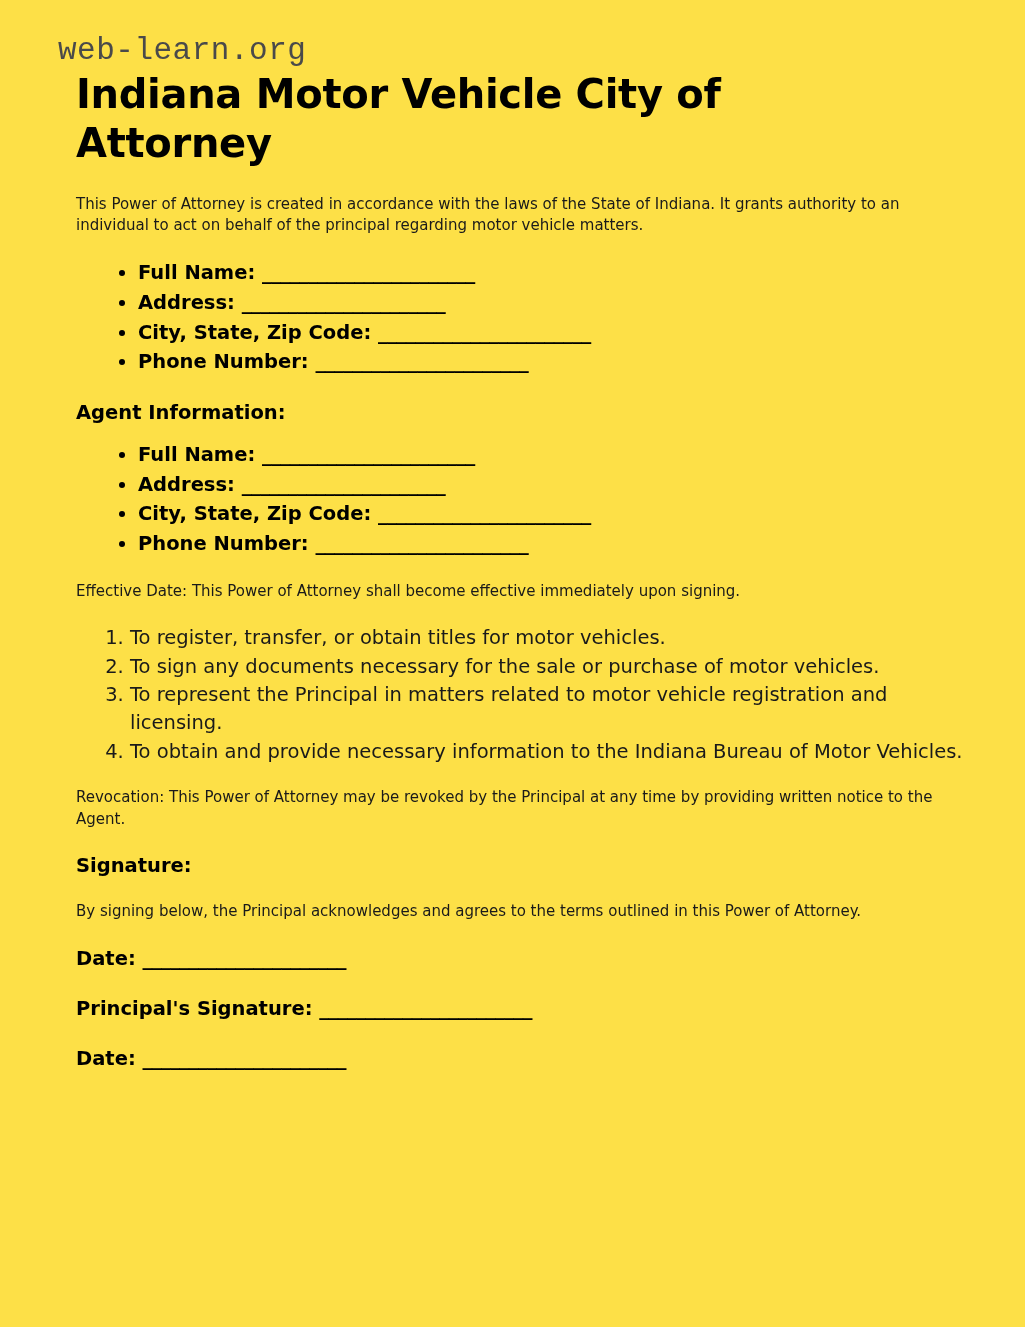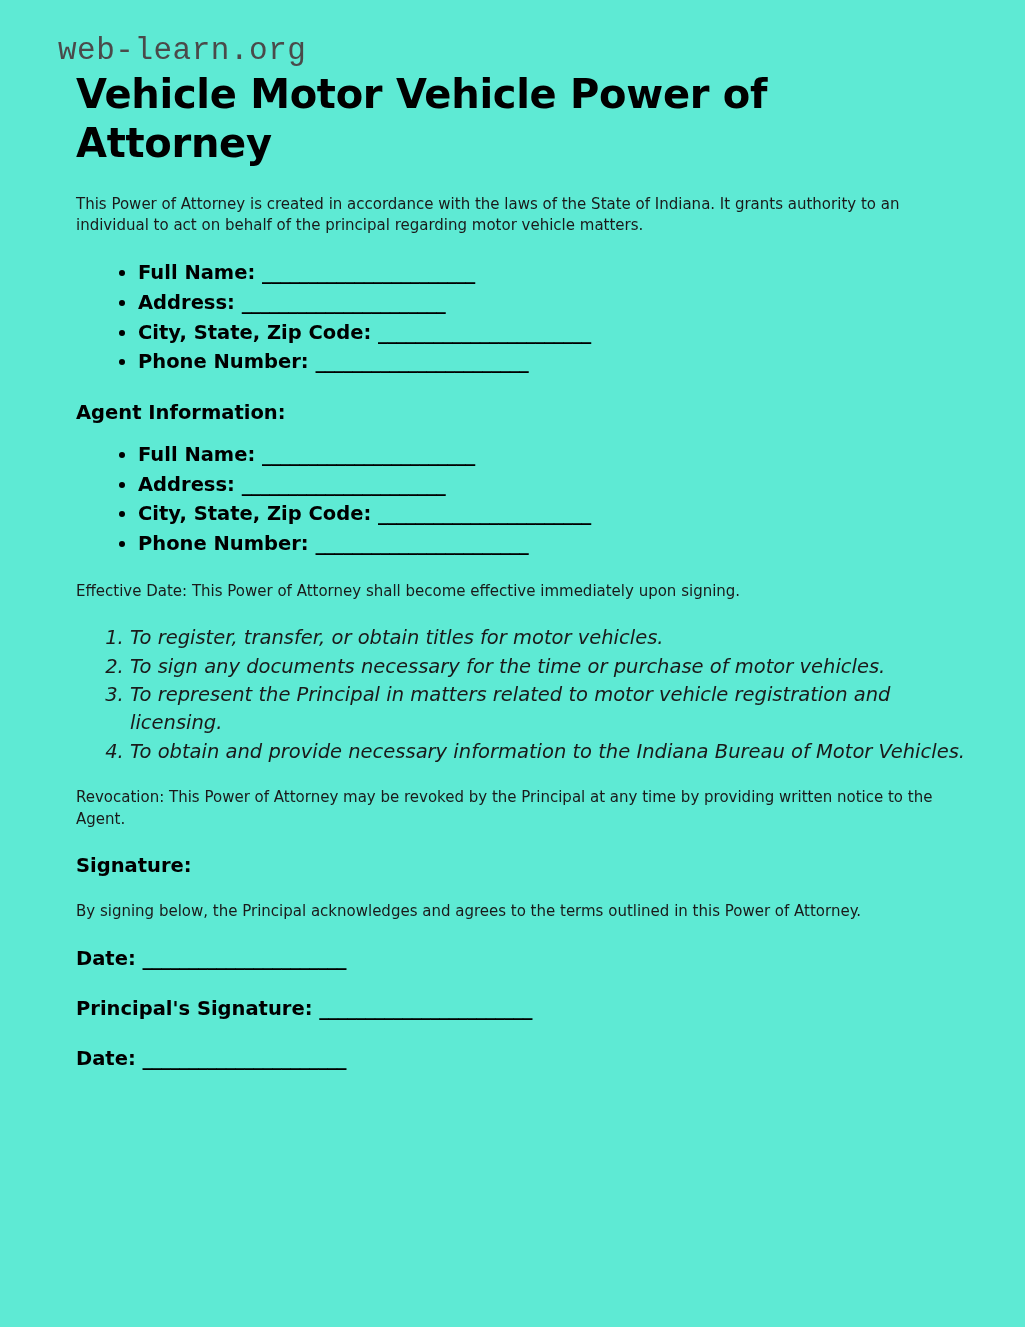--- a/index.html
+++ b/index.html
@@ -13,21 +13,21 @@
     font-family: "DejaVu Sans", sans-serif;
     color: #1a1a1a;
     -webkit-font-smoothing: antialiased;
     overflow: hidden;
   }
   .page {
     width: 1025px;
     height: 1327px;
     box-sizing: border-box;
     padding: 34px 58px 0 56px;
-    background: #5eead4;
+    background: #fde047;
     position: relative;
   }
   .site-brand {
     font-family: "Liberation Mono", "DejaVu Sans Mono", monospace;
     font-size: 31px;
     color: #4a4a4a;
     letter-spacing: 0.5px;
     line-height: 1.1;
     margin: 0 0 2px 0;
     padding-left: 2px;
@@ -80,21 +80,20 @@
   }
   ol.acts {
     margin: 0 0 22px 0;
     padding-left: 54px;
   }
   ol.acts li {
     font-size: 19.5px;
     line-height: 1.42;
     color: #1a1a1a;
     margin-bottom: 1px;
-    font-style: italic;
   }
   .blank {
     font-family: "DejaVu Sans", sans-serif;
     font-weight: bold;
     letter-spacing: -0.5px;
     white-space: pre;
   }
   .sig-line {
     font-size: 19.5px;
     font-weight: bold;
@@ -109,21 +108,21 @@
     margin-bottom: 22px;
   }
 </style>
 </head>
 <body>
 
 <div class="page">
 
   <div class="site-brand">web-learn.org</div>
 
-  <h1 class="doc-title">Vehicle Motor Vehicle Power of Attorney</h1>
+  <h1 class="doc-title">Indiana Motor Vehicle City of Attorney</h1>
 
   <div class="body-wrap">
 
     <p class="para">This Power of Attorney is created in accordance with the laws of the State of Indiana. It grants authority to an individual to act on behalf of the principal regarding motor vehicle matters.</p>
 
     <ul class="fields">
       <li><span>Full Name:</span> <span class="blank">_______________________</span></li>
       <li><span>Address:</span> <span class="blank">______________________</span></li>
       <li><span>City, State, Zip Code:</span> <span class="blank">_______________________</span></li>
       <li><span>Phone Number:</span> <span class="blank">_______________________</span></li>
@@ -135,21 +134,21 @@
       <li><span>Address:</span> <span class="blank">______________________</span></li>
       <li><span>City, State, Zip Code:</span> <span class="blank">_______________________</span></li>
       <li><span>Phone Number:</span> <span class="blank">_______________________</span></li>
     </ul>
 
     <p class="para"><span class="lead-in">Effective Date:</span><span> This Power of Attorney shall become effective immediately upon signing.</span></p>
 
 
     <ol class="acts">
       <li>To register, transfer, or obtain titles for motor vehicles.</li>
-      <li>To sign any documents necessary for the time or purchase of motor vehicles.</li>
+      <li>To sign any documents necessary for the sale or purchase of motor vehicles.</li>
       <li>To represent the Principal in matters related to motor vehicle registration and licensing.</li>
       <li>To obtain and provide necessary information to the Indiana Bureau of Motor Vehicles.</li>
     </ol>
 
     <p class="para"><span class="lead-in">Revocation:</span><span> This Power of Attorney may be revoked by the Principal at any time by providing written notice to the Agent.</span></p>
 
     <h3 class="section-head sig-head">Signature:</h3>
 
     <p class="para">By signing below, the Principal acknowledges and agrees to the terms outlined in this Power of Attorney.</p>
 

